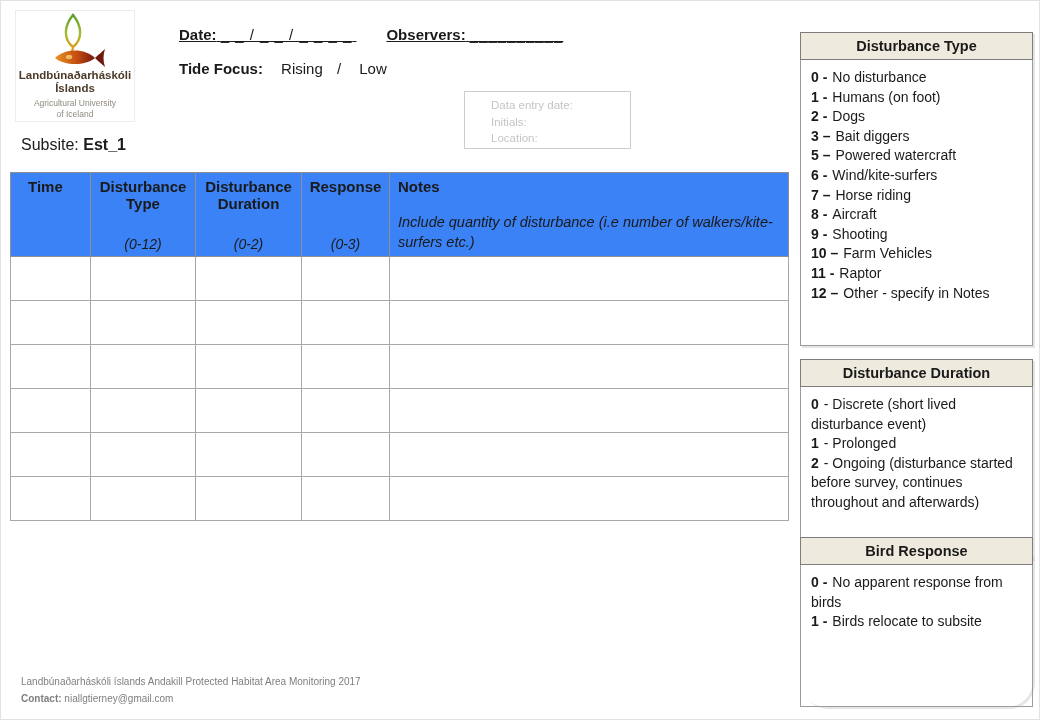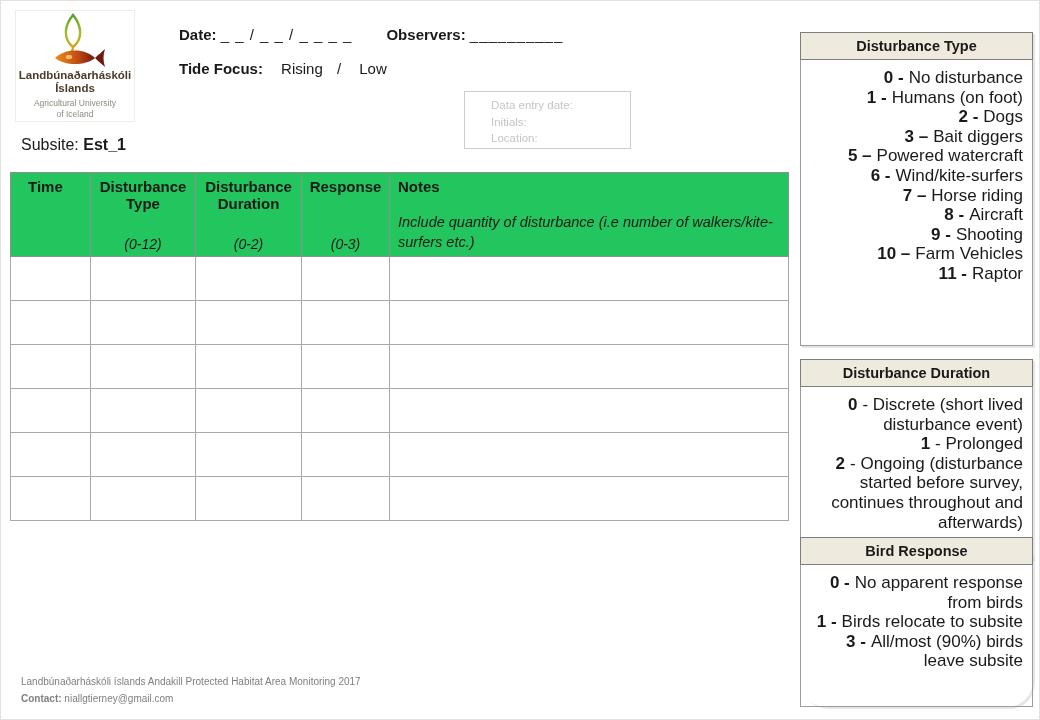--- a/index.html
+++ b/index.html
@@ -31,21 +31,21 @@
     font-size: 11.5px; font-weight: bold; line-height: 1.15;
     color: #4c3a28; letter-spacing: 0;
   }
   .logo-sub {
     margin-top: 3px;
     font-size: 8.5px; line-height: 1.2; color: #908a80;
   }
 
   
   .hdr-line { position: absolute; left: 178px; font-size: 15px; white-space: nowrap; }
-  .hdr-date { top: 25px; }
+  .hdr-date { top: 25px; text-decoration: underline; }
   .hdr-tide { top: 59px; }
   .b { font-weight: bold; }
   .blank { letter-spacing: 1px; }
   .obs-group { margin-left: 30px; }
   .tide-opt { margin-left: 14px; }
   .tide-slash { margin-left: 10px; }
 
   
   .data-entry-box {
     position: absolute; left: 463px; top: 90px;
@@ -63,21 +63,21 @@
     position: absolute; left: 9px; top: 171px;
     width: 778px;
     border-collapse: collapse;
     table-layout: fixed;
   }
   .obs-table th, .obs-table td {
     border: 1px solid #a8a8a8;
     vertical-align: top;
   }
   .obs-table thead th {
-    background: #22c55e;
+    background: #3b82f6;
     border-color: #8f8f8f;
     height: 62px;
     font-size: 15px;
     font-weight: bold;
     padding: 5px 8px 4px 8px;
   }
   .obs-table tbody td { height: 44px; background: #fff; }
   .hcell { display: flex; flex-direction: column; height: 100%; }
   .hcell .h-title { flex: 1 1 auto; }
   .hcell .h-range { font-weight: normal; font-style: italic; font-size: 14px; }
@@ -98,21 +98,21 @@
   .legend-hdr {
     border: 1px solid #7d7d7d;
     background: #eeeadd;
     text-align: center;
     font-size: 14.5px; font-weight: bold;
     height: 28px; line-height: 26px;
   }
   .legend-body {
     border: 1px solid #9c9c9c; border-top: none;
     padding: 8px 9px 4px 10px;
-    font-size: 17px; line-height: 19.6px; text-align: right;
+    font-size: 14px; line-height: 19.6px;
   }
   .lg-num { font-weight: bold; margin-right: 5px; }
   #legend-type   { top: 31px; }
   #legend-type .legend-body { height: 286px; }
   #legend-dur    { top: 358px; }
   #legend-dur .legend-body { height: 172px; }
   #legend-bird   { top: 536px; border-radius: 26px; }
   #legend-bird .legend-body { height: 142px; }
 
   
@@ -298,20 +298,21 @@
         <div class="lg-item"><span class="lg-num">7 –</span><span>Horse riding</span></div>
 
         <div class="lg-item"><span class="lg-num">8 -</span><span>Aircraft</span></div>
 
         <div class="lg-item"><span class="lg-num">9 -</span><span>Shooting</span></div>
 
         <div class="lg-item"><span class="lg-num">10 –</span><span>Farm Vehicles</span></div>
 
         <div class="lg-item"><span class="lg-num">11 -</span><span>Raptor</span></div>
 
+        <div class="lg-item"><span class="lg-num">12 –</span><span>Other - specify in Notes</span></div>
       </div>
   </div>
 
   <div class="legend" id="legend-dur">
     <div class="legend-hdr">Disturbance Duration</div>
     <div class="legend-body">
 
         <div class="lg-item"><span class="lg-num">0</span><span>- Discrete (short lived disturbance event)</span></div>
 
         <div class="lg-item"><span class="lg-num">1</span><span>- Prolonged</span></div>
@@ -322,21 +323,20 @@
 
   <div class="legend" id="legend-bird">
     <div class="legend-hdr">Bird Response</div>
     <div class="legend-body">
 
         <div class="lg-item"><span class="lg-num">0 -</span><span>No apparent response from birds</span></div>
 
         <div class="lg-item"><span class="lg-num">1 -</span><span>Birds relocate to subsite</span></div>
 
 
-        <div class="lg-item"><span class="lg-num">3 -</span><span>All/most (90%) birds leave subsite</span></div>
       </div>
   </div>
 
   <div class="footer">
     <div>Landbúnaðarháskóli íslands Andakill Protected Habitat Area Monitoring 2017</div>
     <div>
       <span class="b">Contact:</span>
       <span>niallgtierney@gmail.com</span>
     </div>
   </div>

